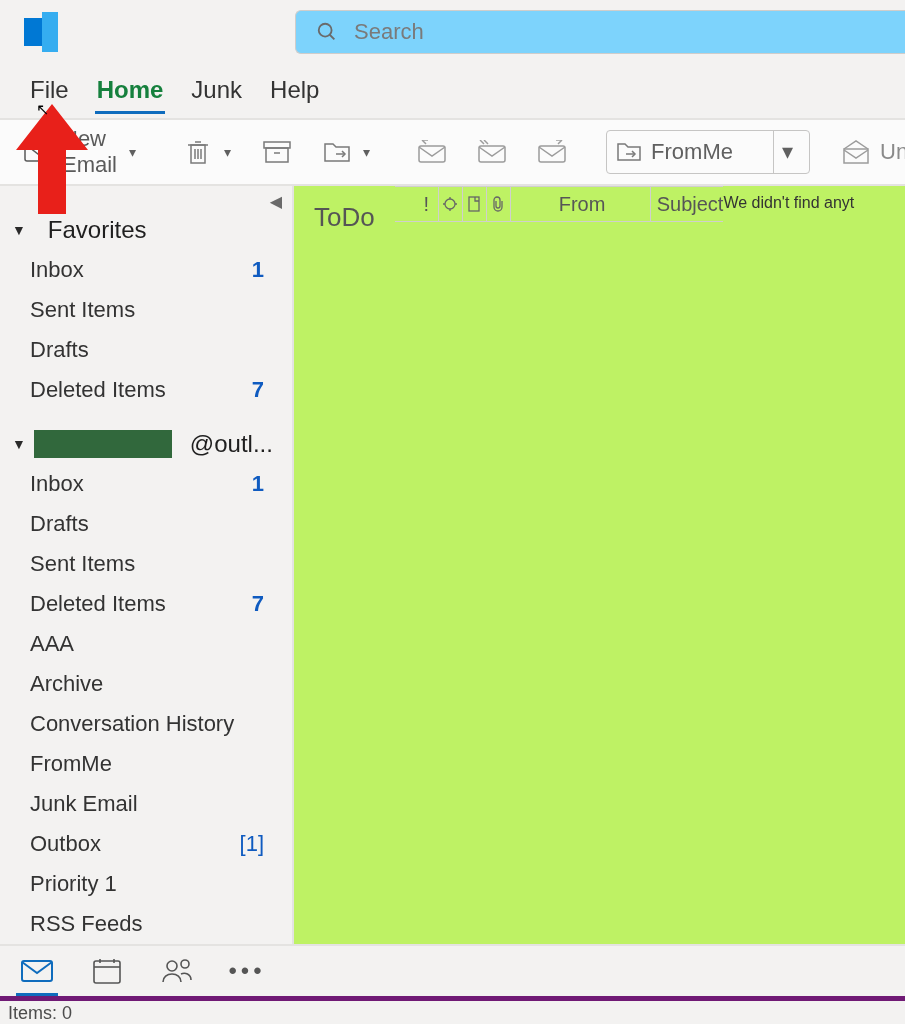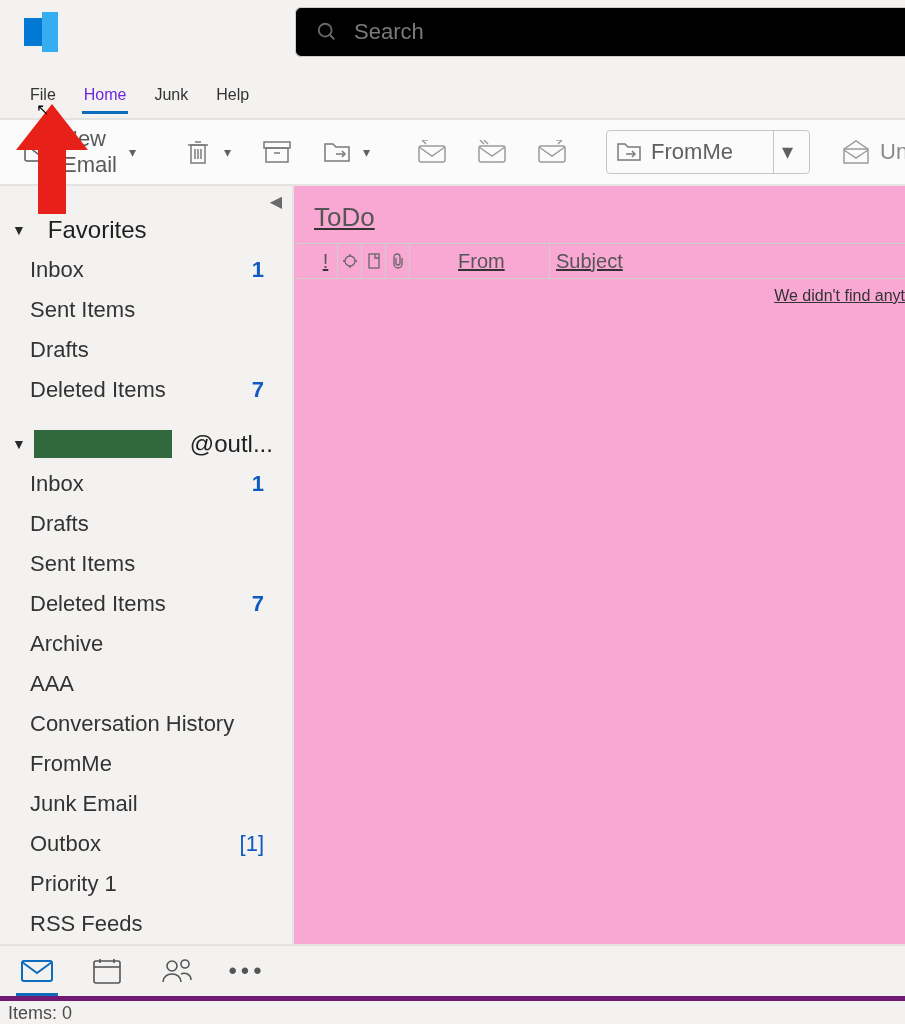--- a/index.html
+++ b/index.html
@@ -26,22 +26,22 @@
   .app-logo::before {
     content: "";
     position: absolute;
     right: -6px; top: -6px;
     width: 16px; height: 40px;
     background: #35adf0;
   }
   .search-wrap {
     margin-left: auto;
     width: 610px;
-    height: 50px;
-    background: #000000;
+    height: 44px;
+    background: #7dd3fc;
     border: 1px solid #cfcdcb;
     border-right: none;
     border-radius: 6px 0 0 6px;
     display: flex;
     align-items: center;
     padding: 0 18px;
   }
   .search-wrap svg { flex: 0 0 auto; }
   .search-input {
     border: none;
@@ -53,26 +53,26 @@
     background: transparent;
   }
   .search-input::placeholder { color: #7a7a7a; }
   
   .menubar {
     height: 54px;
     display: flex;
     align-items: flex-end;
     gap: 24px;
     padding: 0 28px 8px 28px;
-    font-size: 16px;
+    font-size: 24px;
     color: #333;
     background: #f3f2f1;
   }
   .menu-item { padding: 4px 2px 6px 2px; cursor: default; position: relative; }
-  .menu-item.active { font-weight: 400; color: #6d28d9; }
+  .menu-item.active { font-weight: 700; color: #15803d; }
   .menu-item.active::after {
     content: "";
     position: absolute;
     left: 0; right: 0;
     bottom: -4px;
     height: 3px;
     background: #0f6cbd;
   }
   
   .ribbon {
@@ -146,21 +146,21 @@
     padding: 7px 28px 7px 0;
   }
   .folder-list li .count { color: #0f5bc0; font-weight: 700; min-width: 18px; text-align: right; }
   .folder-list li .count.brack { color: #0f5bc0; font-weight: 400; }
   .redacted {
     display: inline-block;
     width: 138px; height: 28px;
     background: #31683c;
   }
   
-  .content { flex: 1; background: #f9a8d4; display: flex; flex-direction: column; text-decoration: underline; }
+  .content { flex: 1; background: #bef264; display: flex; flex-direction: row; }
   .folder-title {
     font-size: 26px; color: #555;
     padding: 16px 20px 10px 20px;
   }
   .col-header {
     display: flex; align-items: center;
     border-top: 1px solid #d0cfce;
     border-bottom: 1px solid #d0cfce;
     height: 36px;
     font-size: 20px; color: #565656;
@@ -373,25 +373,25 @@
         </li>
       <li>
           <span>Sent Items</span>
           <span class="count"></span>
         </li>
       <li>
           <span>Deleted Items</span>
           <span class="count">7</span>
         </li>
       <li>
+          <span>AAA</span>
+          <span class="count"></span>
+        </li>
+      <li>
           <span>Archive</span>
-          <span class="count"></span>
-        </li>
-      <li>
-          <span>AAA</span>
           <span class="count"></span>
         </li>
       <li>
           <span>Conversation History</span>
           <span class="count"></span>
         </li>
       <li>
           <span>FromMe</span>
           <span class="count"></span>
         </li>

